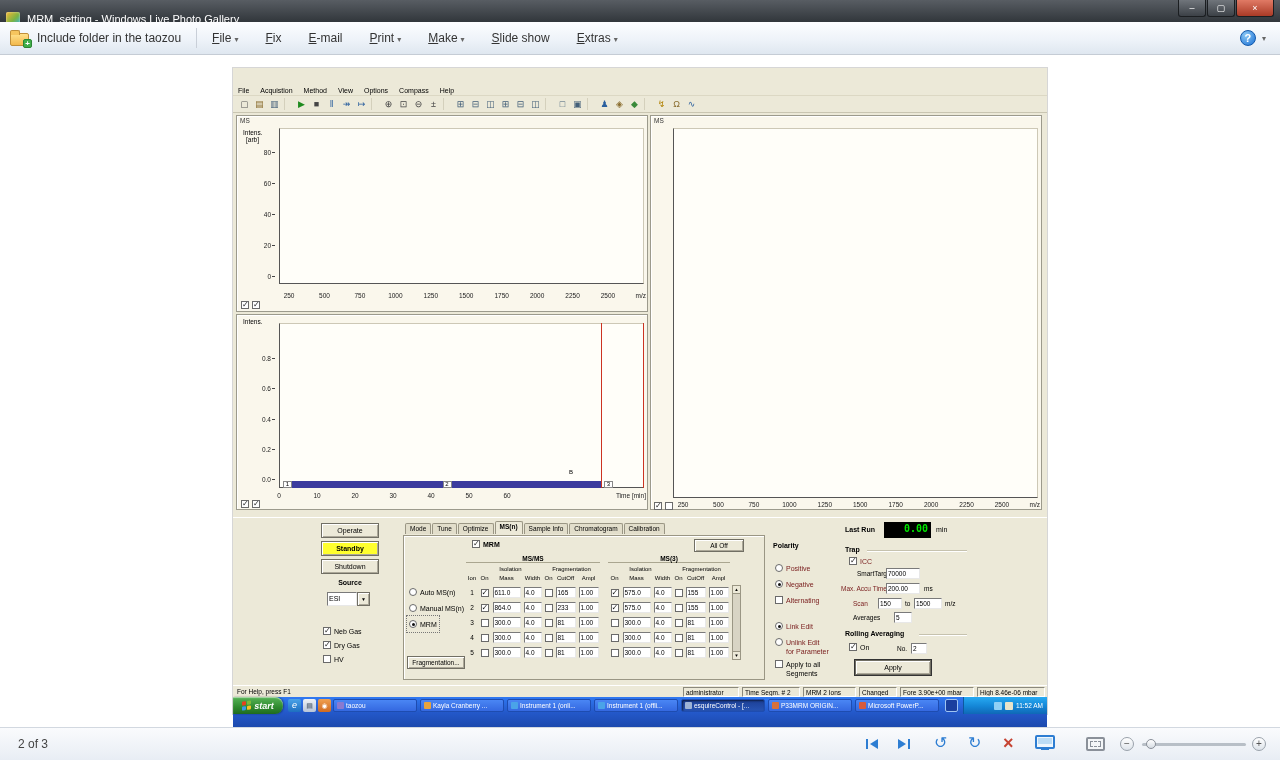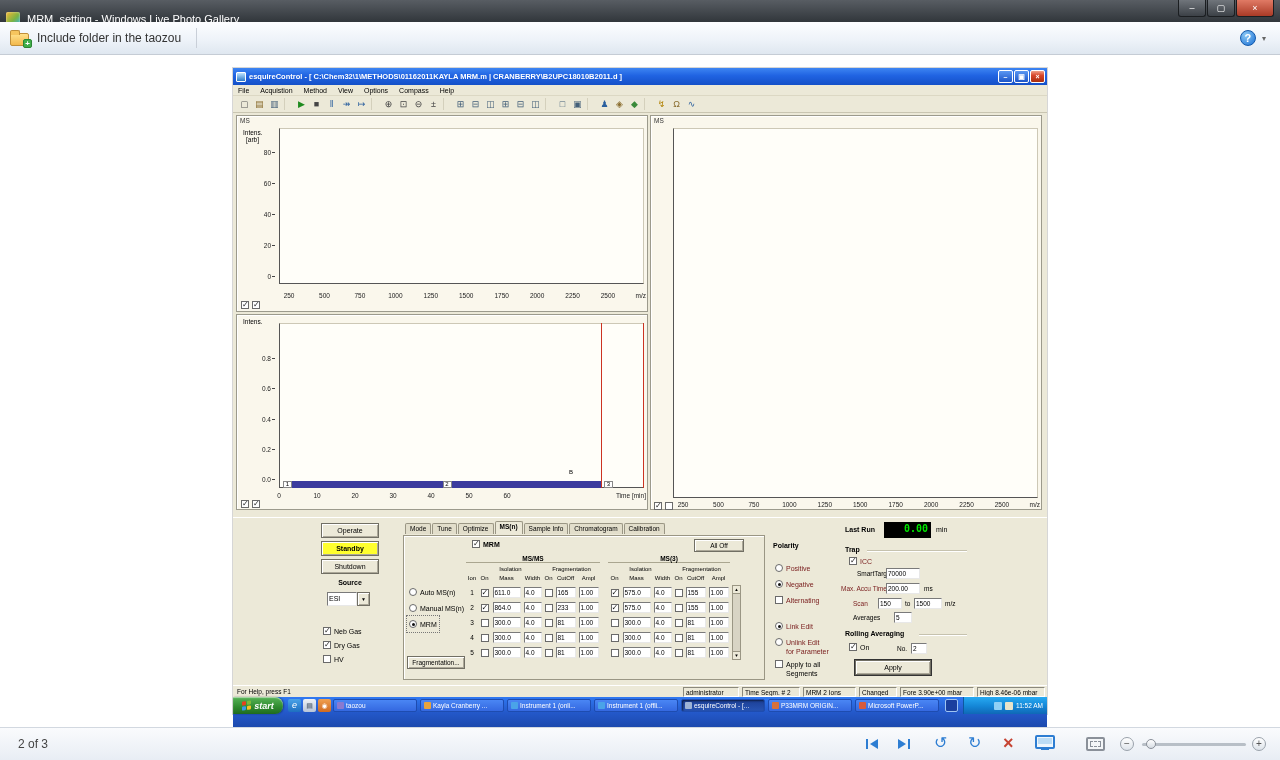--- a/index.html
+++ b/index.html
@@ -142,38 +142,38 @@
   </div>
 
   <div class="pg-toolbar">
     <div class="pg-include">
       <span class="pg-folder-icon">
           <span class="pg-plus">+</span>
         </span>
       <span>Include folder in the taozou</span>
     </div>
     <span class="pg-sep"></span>
+    <div id="pg-menus">
+        <span class="pg-menu"><u>F</u>ile<span class="pg-menu-arrow">▾</span></span>
+        <span class="pg-menu"><u>F</u>ix</span>
+        <span class="pg-menu"><u>E</u>-mail</span>
+        <span class="pg-menu"><u>P</u>rint<span class="pg-menu-arrow">▾</span></span>
+        <span class="pg-menu"><u>M</u>ake<span class="pg-menu-arrow">▾</span></span>
+        <span class="pg-menu"><u>S</u>lide show</span>
+        <span class="pg-menu"><u>E</u>xtras<span class="pg-menu-arrow">▾</span></span>
+      </div>
     <div class="pg-help">
       <span class="help-circle">?</span>
       <span class="pg-menu-arrow">▾</span>
     </div>
   </div>
 
   <div class="pg-view">
     <div class="photo">
 
-      <div class="xp-titlebar">
-        <span class="xp-appicon"></span>
-        <span class="xp-title">esquireControl - [ C:\Chem32\1\METHODS\01162011KAYLA MRM.m | CRANBERRY\B2UPC18010B2011.d ]</span>
-        <div class="xp-winbtns">
-          <span class="xp-btn">–</span>
-          <span class="xp-btn">▣</span>
-          <span class="xp-btn close">×</span>
-        </div>
-      </div>
 
       <div class="xp-menubar" id="app-menus">
           <span class="xp-menu">File</span>
           <span class="xp-menu">Acquistion</span>
           <span class="xp-menu">Method</span>
           <span class="xp-menu">View</span>
           <span class="xp-menu">Options</span>
           <span class="xp-menu">Compass</span>
           <span class="xp-menu">Help</span>
         </div>

